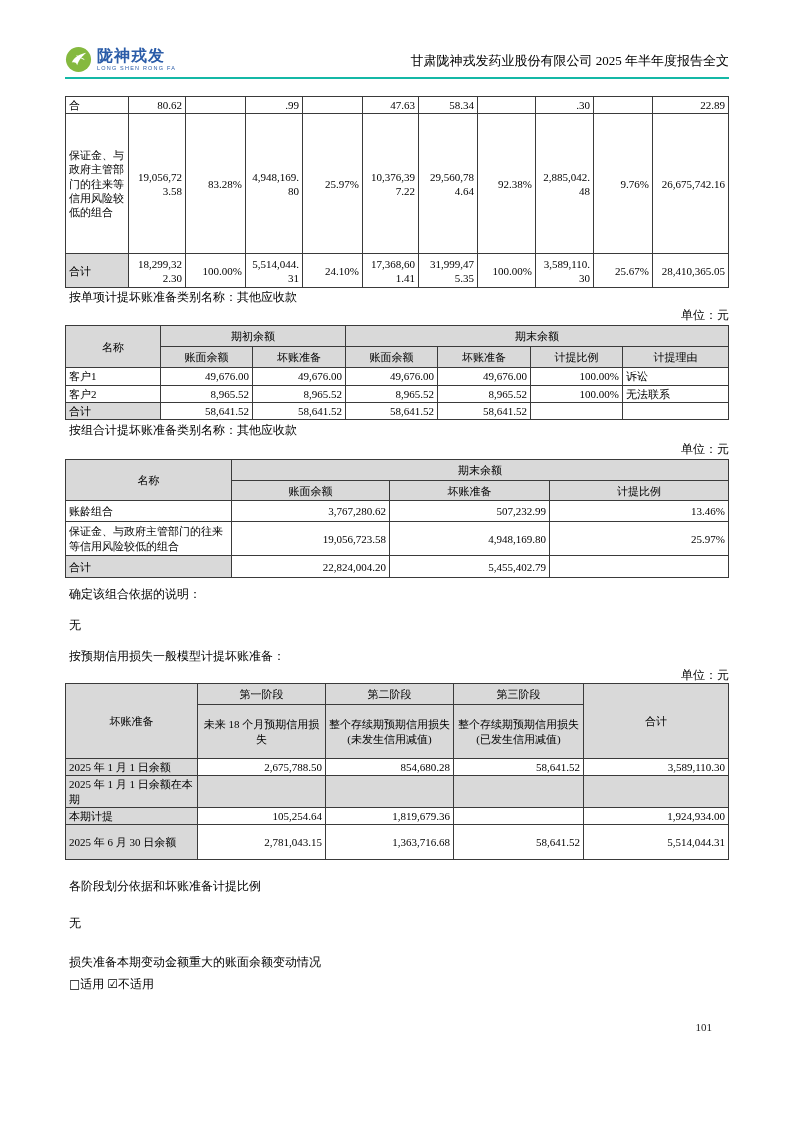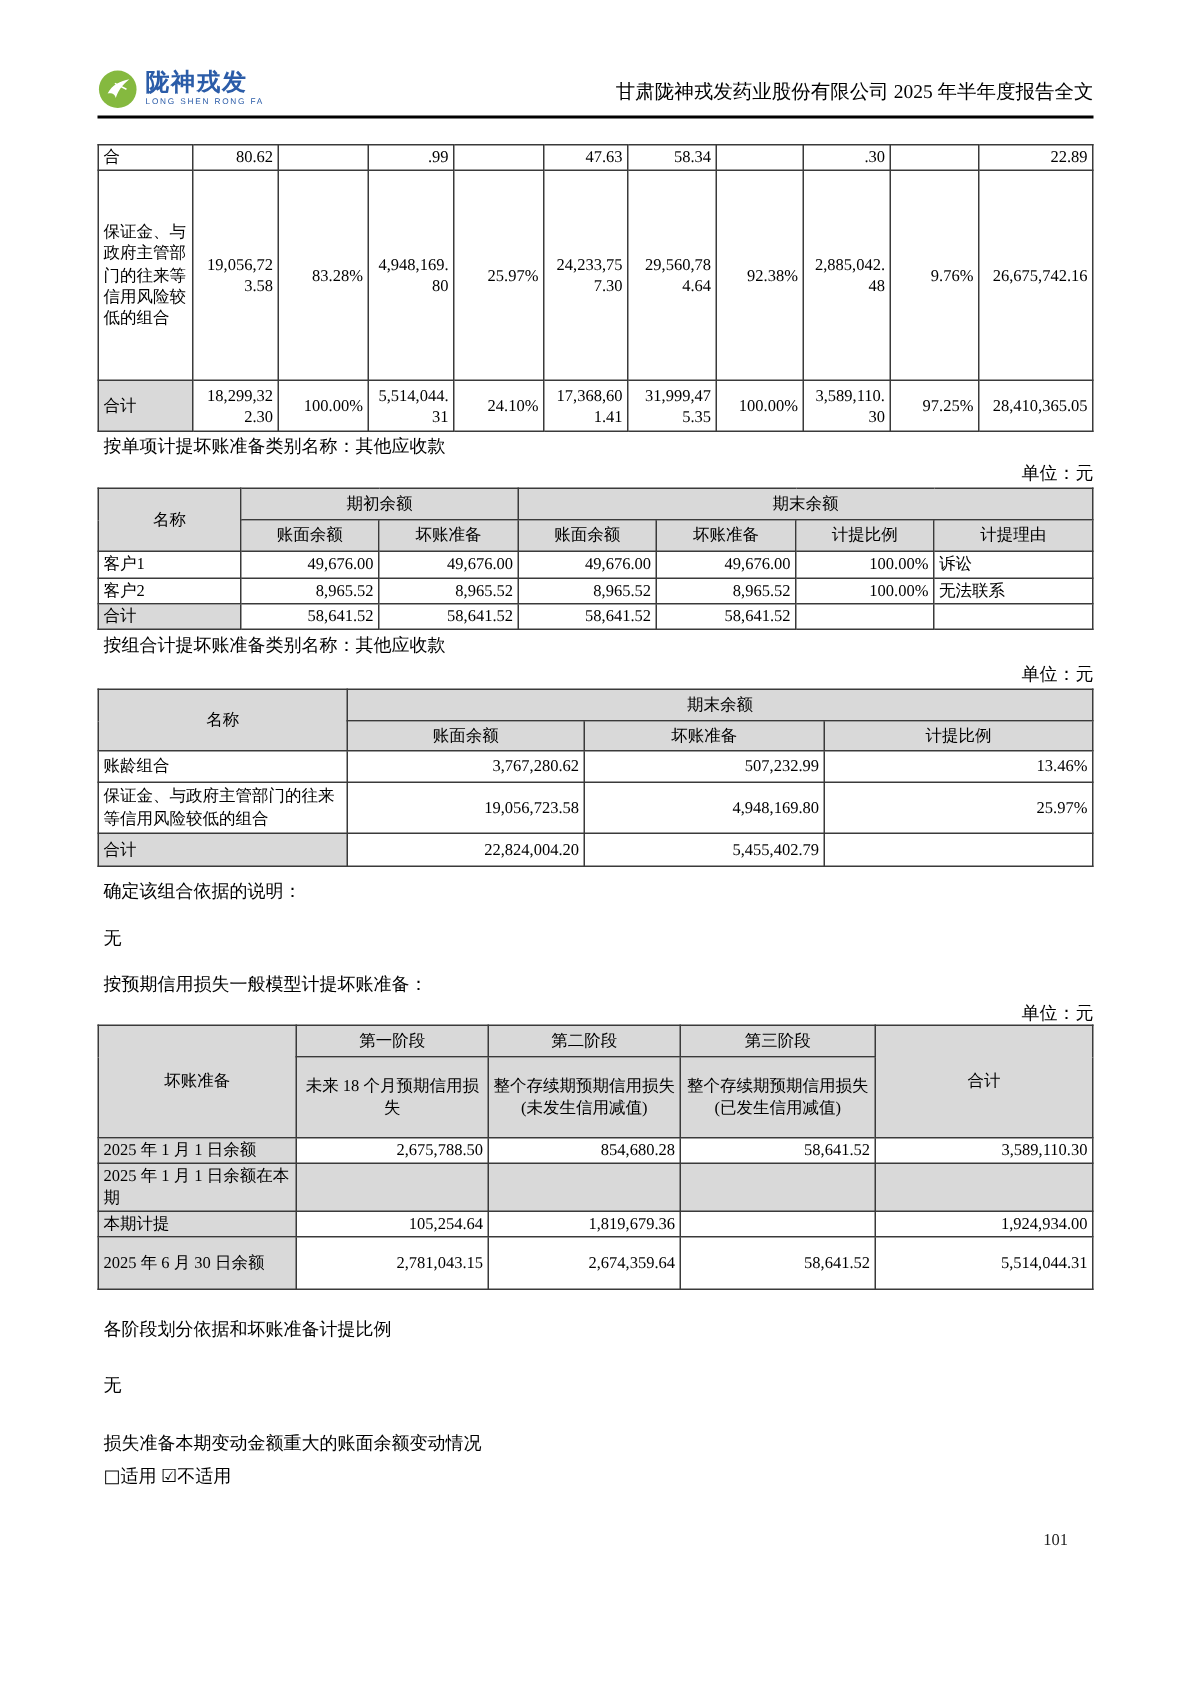--- a/index.html
+++ b/index.html
@@ -1,21 +1,21 @@
 <!DOCTYPE html>
 <html><head>
 <meta charset="utf-8">
 <style>
   html,body{margin:0;padding:0;background:#ffffff;}
   .page{
     width:793px;height:1122px;background:#fff;position:relative;overflow:hidden;
     font-family:"Liberation Serif","DejaVu Serif",serif;color:#000;
   }
   
-  .header{position:absolute;left:65px;right:64px;top:0;height:77px;border-bottom:2px solid #000000;}
+  .header{position:absolute;left:65px;right:64px;top:0;height:77px;border-bottom:2px solid #14b8a6;}
   .logo{position:absolute;left:0;bottom:4px;display:flex;align-items:center;gap:5px;}
   .logo-circle{width:27px;height:27px;flex:0 0 auto;}
   .brand-col{display:flex;flex-direction:column;line-height:1;}
   .brand-cn{font-size:16px;font-weight:bold;color:#2b5ca8;letter-spacing:1px;font-family:"Liberation Sans","DejaVu Sans",sans-serif;}
   .brand-en{font-size:5.5px;color:#2b5ca8;letter-spacing:1.2px;margin-top:2px;font-family:"Liberation Sans","DejaVu Sans",sans-serif;}
   .doc-title{position:absolute;right:0;bottom:7px;font-size:13px;}
   
   .content{position:absolute;left:65px;top:79px;width:664px;}
   .para{font-size:12px;line-height:14px;margin:4px;}
   .unit{font-size:12px;line-height:14px;margin:0;text-align:right;}
@@ -117,38 +117,38 @@
           <td class="num">.30</td>
           <td class="num"></td>
           <td class="num">22.89</td>
         </tr>
         <tr>
           <td class="lab">保证金、与政府主管部门的往来等信用风险较低的组合</td>
           <td class="num">19,056,723.58</td>
           <td class="num">83.28%</td>
           <td class="num">4,948,169.80</td>
           <td class="num">25.97%</td>
-          <td class="num">24,233,757.30</td>
+          <td class="num">10,376,397.22</td>
           <td class="num">29,560,784.64</td>
           <td class="num">92.38%</td>
           <td class="num">2,885,042.48</td>
           <td class="num">9.76%</td>
           <td class="num">26,675,742.16</td>
         </tr>
         <tr>
           <td class="lab gray">合计</td>
           <td class="num">18,299,322.30</td>
           <td class="num">100.00%</td>
           <td class="num">5,514,044.31</td>
           <td class="num">24.10%</td>
           <td class="num">17,368,601.41</td>
           <td class="num">31,999,475.35</td>
           <td class="num">100.00%</td>
           <td class="num">3,589,110.30</td>
-          <td class="num">97.25%</td>
+          <td class="num">25.67%</td>
           <td class="num">28,410,365.05</td>
         </tr>
       </tbody>
     </table>
 
     <div class="para mt-cap1">按单项计提坏账准备类别名称：其他应收款</div>
     <div class="unit mt-unit1">单位：元</div>
 
     <table class="t t2 mt-t2">
       <colgroup>
@@ -289,21 +289,21 @@
         <tr>
           <td class="lab gray">本期计提</td>
           <td class="num">105,254.64</td>
           <td class="num">1,819,679.36</td>
           <td class="num"></td>
           <td class="num">1,924,934.00</td>
         </tr>
         <tr>
           <td class="lab gray">2025 年 6 月 30 日余额</td>
           <td class="num">2,781,043.15</td>
-          <td class="num">2,674,359.64</td>
+          <td class="num">1,363,716.68</td>
           <td class="num">58,641.52</td>
           <td class="num">5,514,044.31</td>
         </tr>
       </tbody>
     </table>
 
     <div class="para mt-stage">各阶段划分依据和坏账准备计提比例</div>
     <div class="para mt-none2">无</div>
 
     <div class="para mt-sig">损失准备本期变动金额重大的账面余额变动情况</div>

